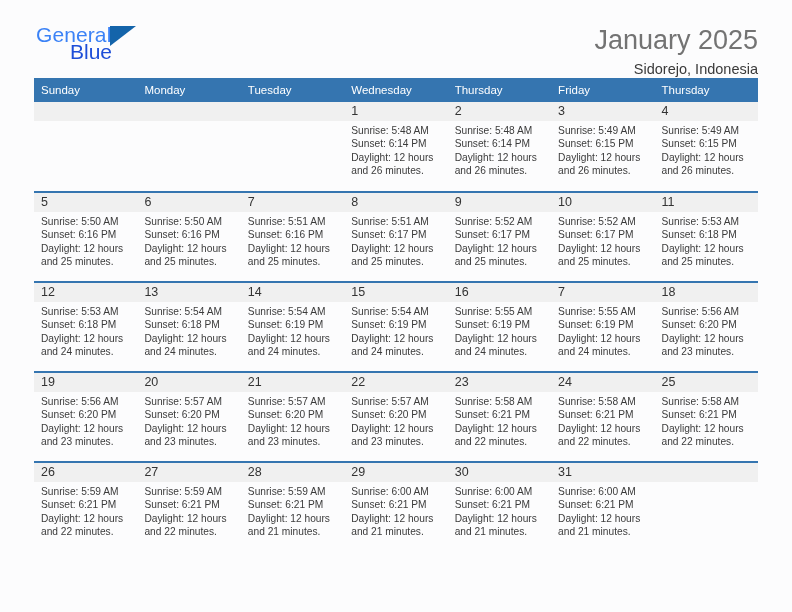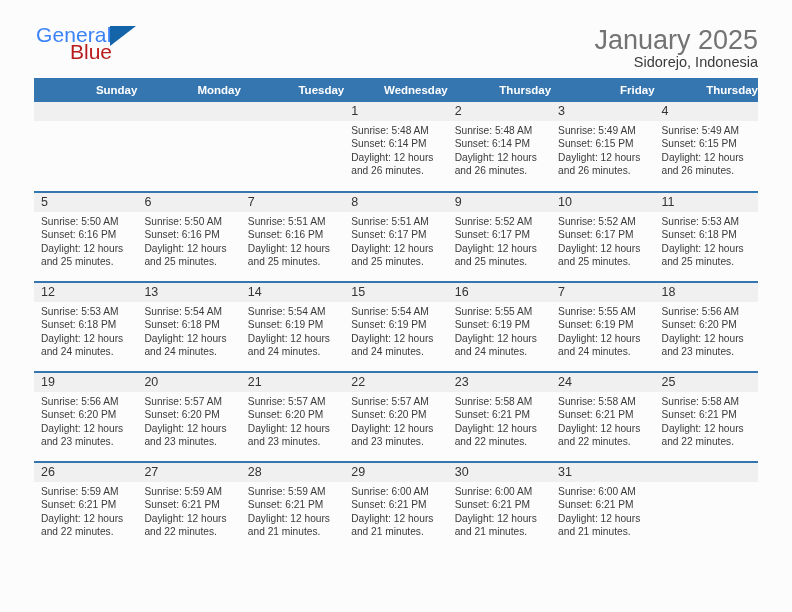--- a/index.html
+++ b/index.html
@@ -48,56 +48,56 @@
   .logo-tri {
     width: 0;
     height: 0;
     border-left: 26px solid #1464aa;
     border-bottom: 20px solid transparent;
     margin-left: -1px;
     margin-top: 2px;
   }
   .logo-blue {
     font-size: 21px;
-    color: #b91c1c;
+    color: #1d4ed8;
     margin-left: 34px;
     margin-top: -5px;
     display: block;
     line-height: 1;
   }
 
   .titles {
     text-align: right;
     padding-top: 2px;
   }
   .cal-title {
     font-size: 27px;
     color: #737373;
     line-height: 1.05;
     white-space: nowrap;
   }
   .cal-sub {
     font-size: 14.5px;
     color: #3a3a3a;
-    margin-top: 0;
+    margin-top: 7px;
     white-space: nowrap;
   }
 
   
   .cal {
     width: 724px;
     border-collapse: collapse;
     table-layout: fixed;
   }
   .cal th {
     background: #3575b0;
     color: #ffffff;
     font-size: 11.5px;
-    font-weight: bold;
-    text-align: right;
+    font-weight: normal;
+    text-align: left;
     padding: 6px 0 6px 7px;
     height: 20px;
     box-sizing: border-box;
   }
   .cal td {
     vertical-align: top;
     padding: 0;
     width: 103.4px;
     height: 90px;
     box-sizing: border-box;

